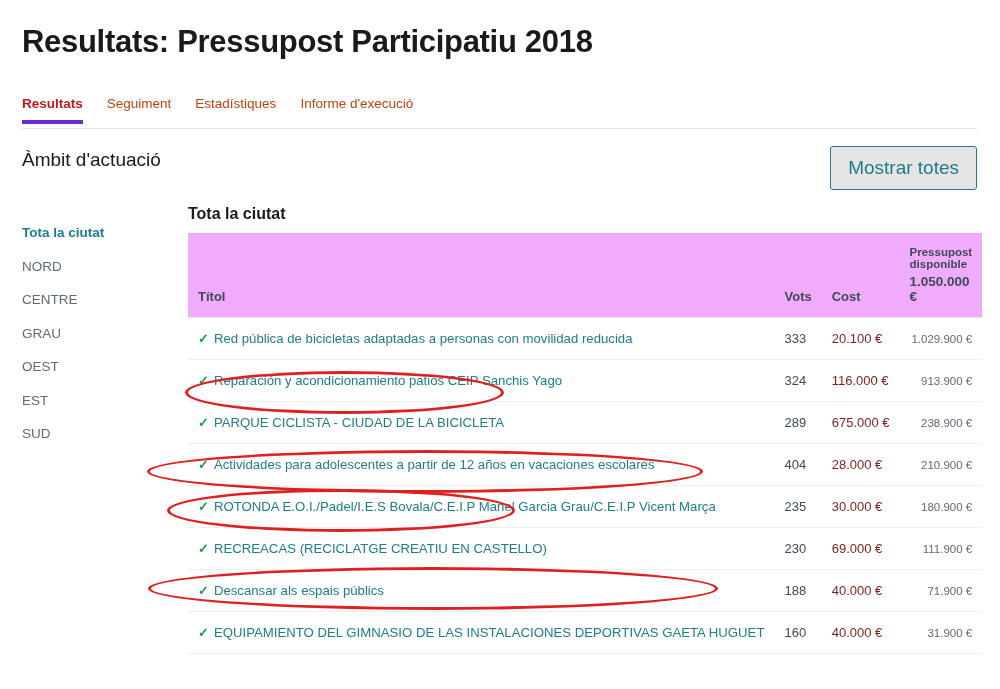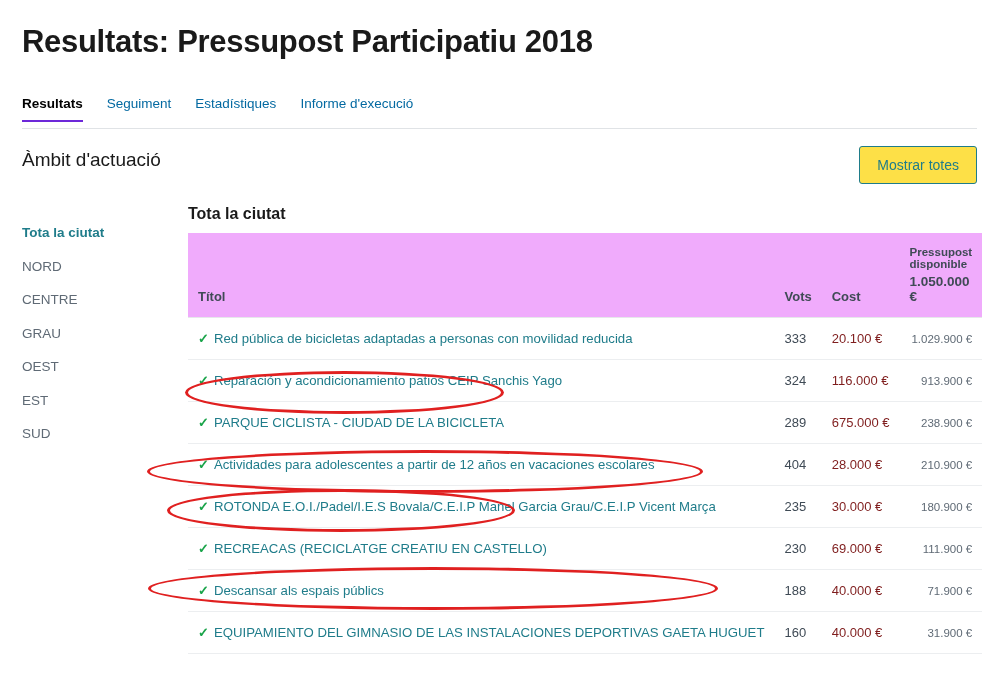--- a/index.html
+++ b/index.html
@@ -39,30 +39,30 @@
     left: 22px;
     top: 96px;
     width: 955px;
     height: 32px;
     border-bottom: 1px solid #e0e3e6;
     display: flex;
     align-items: flex-start;
   }
   .tab {
     font-size: 13.5px;
-    color: #0369a1;
+    color: #c2410c;
     padding: 0 0 9px 0;
     margin-right: 24px;
     cursor: pointer;
     white-space: nowrap;
   }
   .tab.active {
-    color: #000000;
-    font-weight: bold;
-    border-bottom: 2px solid #6d28d9;
+    color: #b91c1c;
+    font-weight: bold;
+    border-bottom: 4px solid #6d28d9;
     text-align: right;
   }
 
   
   .scope-heading {
     position: absolute;
     left: 22px;
     top: 146px;
     width: 140px;
     font-size: 19px;
@@ -89,22 +89,22 @@
   }
 
   
   .show-all-btn {
     position: absolute;
     right: 23px;
     top: 146px;
     border: 1px solid #1f7c8a;
     border-radius: 3px;
     color: #1f7c8a;
-    background: #fde047;
-    font-size: 14px;
+    background: #e5e5e5;
+    font-size: 19px;
     font-family: "Liberation Sans", sans-serif;
     padding: 10px 17px;
     cursor: pointer;
     white-space: nowrap;
   }
 
   
   .results-title {
     position: absolute;
     left: 188px;

